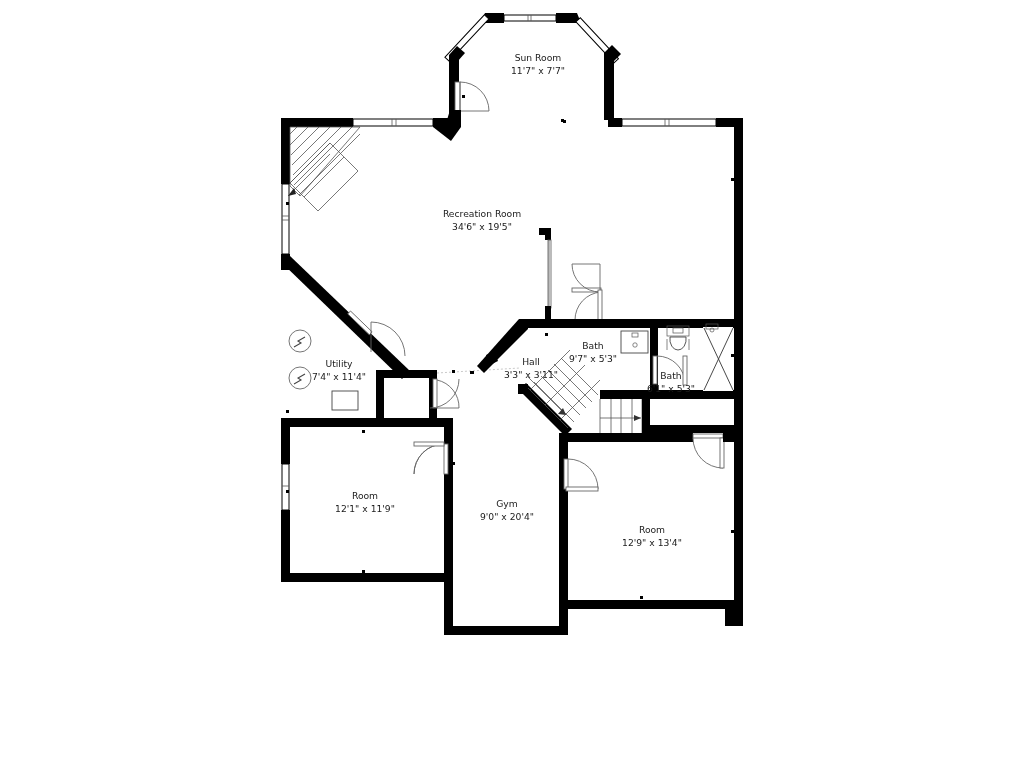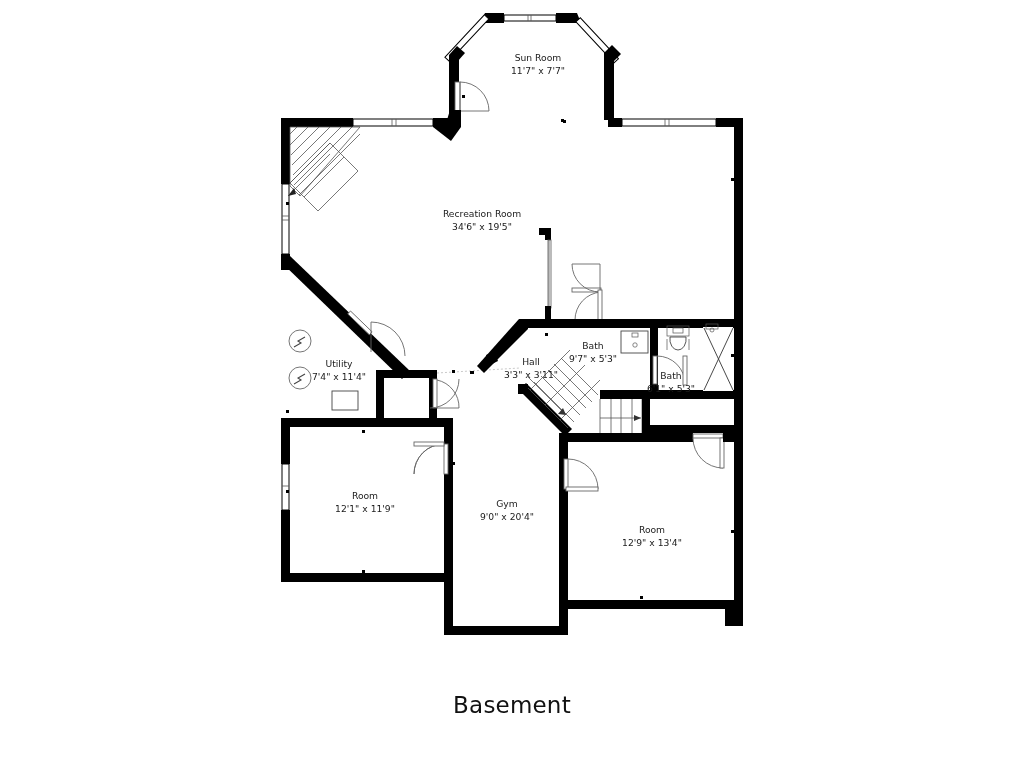--- a/index.html
+++ b/index.html
@@ -375,15 +375,14 @@
 
       <text class="room-label-name" x="507" y="507">Gym</text>
       <text class="room-label-dims" x="507" y="520">9'0" x 20'4"</text>
 
       <text class="room-label-name" x="652" y="533">Room</text>
       <text class="room-label-dims" x="652" y="546">12'9" x 13'4"</text>
     </g>
 
   </svg>
 
-  <div class="plan-title">Basement</div>
 
 </div>
 
 </body></html>

